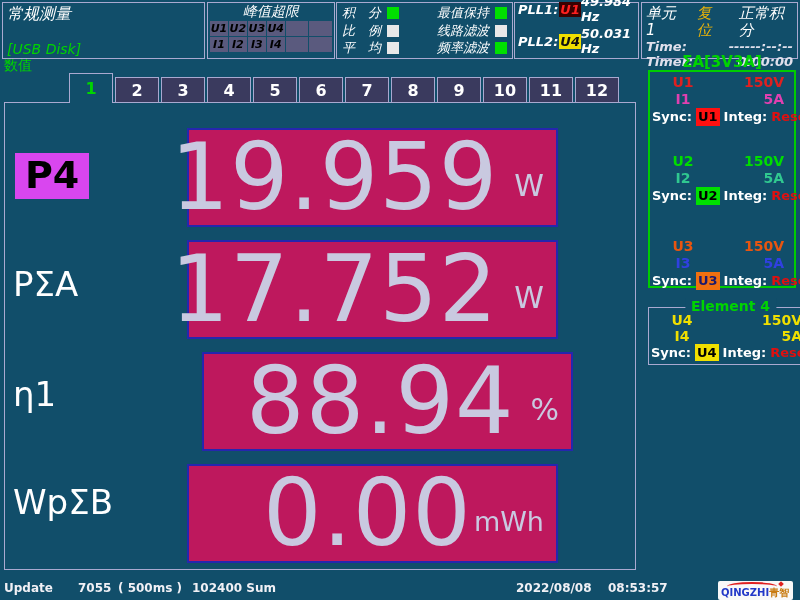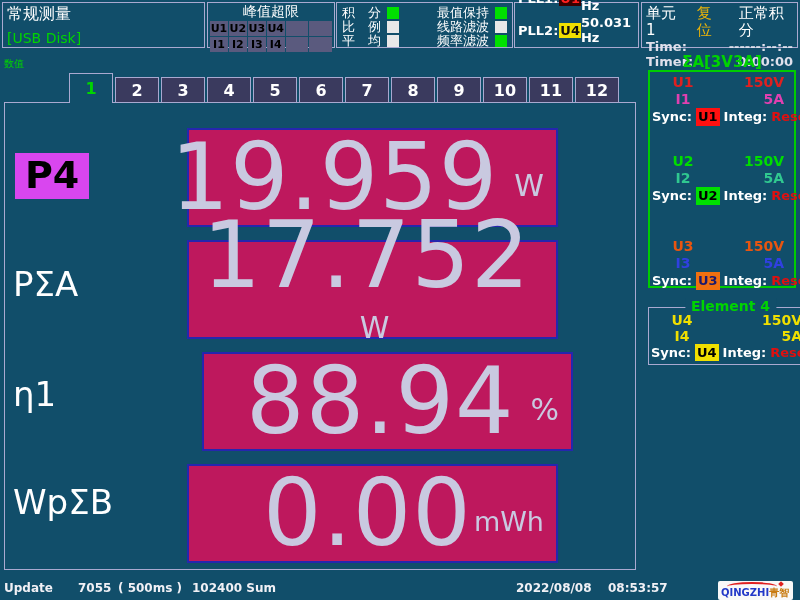--- a/index.html
+++ b/index.html
@@ -4,21 +4,21 @@
 <style>
   * { margin:0; padding:0; box-sizing:border-box; }
   html,body { width:800px; height:600px; }
   body {
     position:relative; overflow:hidden;
     background:#114e6a; color:#ffffff;
     font-family:"DejaVu Sans", sans-serif;
   }
 
   
-  .hbox { position:absolute; top:2px; height:46px; border:1px solid #a9a9d0; background:#114e6a; }
+  .hbox { position:absolute; top:2px; height:57px; border:1px solid #a9a9d0; background:#114e6a;font-style:italic; }
   .mode-box { left:2px; width:203px; padding:1px 4px; }
   .mode-title { font-size:16px; line-height:19px; }
   .usb { position:absolute; left:4px; bottom:1px; color:#00d400; font-size:14px; }
 
   .peak-box { left:207px; width:128px; padding:0 2px; }
   .peak-title { text-align:center; font-size:14px; line-height:17px; }
   .peak-row { display:flex; gap:1px; margin-top:1px; }
   .peak-cell { width:19px; height:15px; background:#5a5a7e; color:#000;
                font-size:11px; font-weight:bold; display:flex; align-items:center; justify-content:center; }
   .peak-cell.wide { width:24px; }
@@ -36,21 +36,21 @@
   .pll-src.red { color:#ff2020; background:#3a0000; }
   .pll-src.yellow { color:#101010; background:#f0df00; }
   .pll-val { margin-left:auto; }
 
   .unit-box { left:641px; width:157px; padding:2px 4px 1px;
               display:flex; flex-direction:column; justify-content:space-between; }
   .unit-row1 { display:flex; gap:15px; font-size:15px; line-height:17px; }
   .reset-red { color:#eab308; }
   .trow { display:flex; justify-content:space-between; font-size:13px; font-weight:bold; color:#e0e0ec; line-height:15px; }
 
-  .view-label { position:absolute; left:4px; top:57px; color:#00d400; font-size:10px; }
+  .view-label { position:absolute; left:4px; top:57px; color:#00d400; font-size:14px; }
 
   
   .tabbar { position:absolute; left:69px; top:73px; height:30px;
             display:flex; align-items:flex-end; gap:2px; z-index:3; }
   .tab { width:44px; height:26px; background:#3a3a5e; border:1px solid #a9a9d0;
          color:#fff; font-weight:bold; font-size:16px;
          display:flex; align-items:center; justify-content:center; cursor:pointer; }
   .tab.active { height:30px; background:#114e6a; color:#00d400; border-bottom:none; }
 
   
@@ -218,21 +218,21 @@
   </div>
 
   <div class="main-panel">
     <div class="m-label p4">P4</div>
     <div class="m-value" style="top:25px;">
       <span class="m-digits">19.959</span>
       <span class="m-unit">W</span>
     </div>
 
     <div class="m-label" style="top:163px;">PΣA</div>
-    <div class="m-value" style="top:137px;flex-direction:column;">
+    <div class="m-value" style="top:137px;">
       <span class="m-digits">17.752</span>
       <span class="m-unit">W</span>
     </div>
 
     <div class="m-label" style="top:273px;">η1</div>
     <div class="m-value" style="top:249px;margin-left:15px;">
       <span class="m-digits">88.94</span>
       <span class="m-unit">%</span>
     </div>
 

